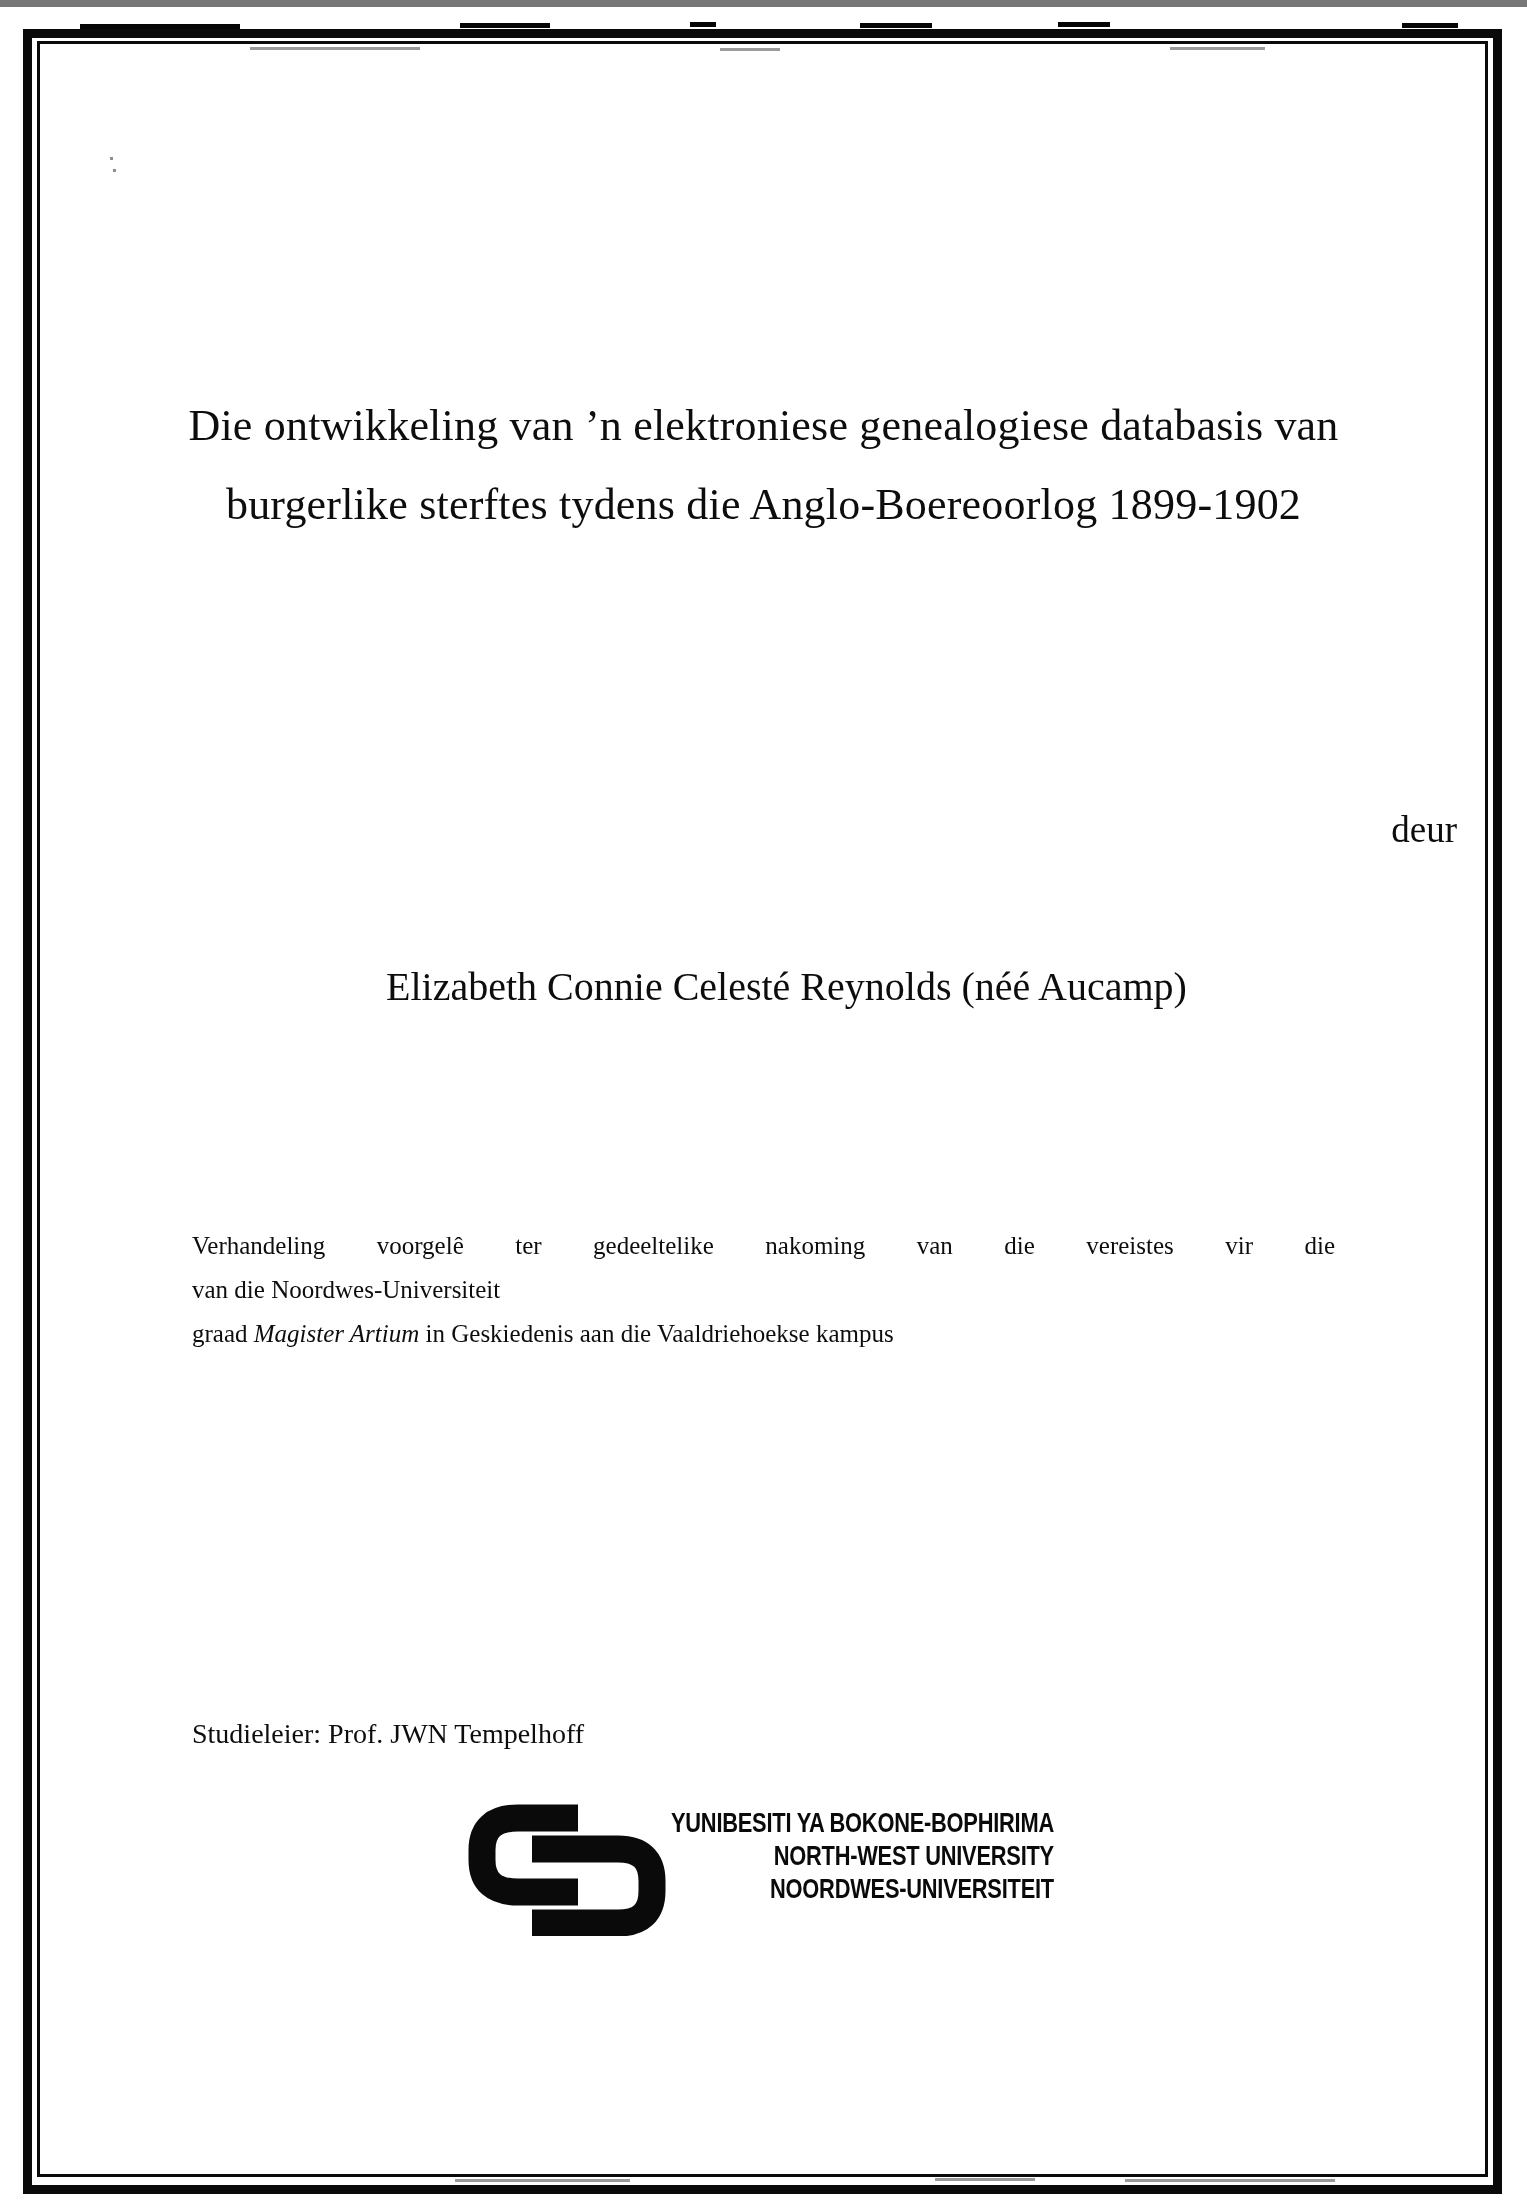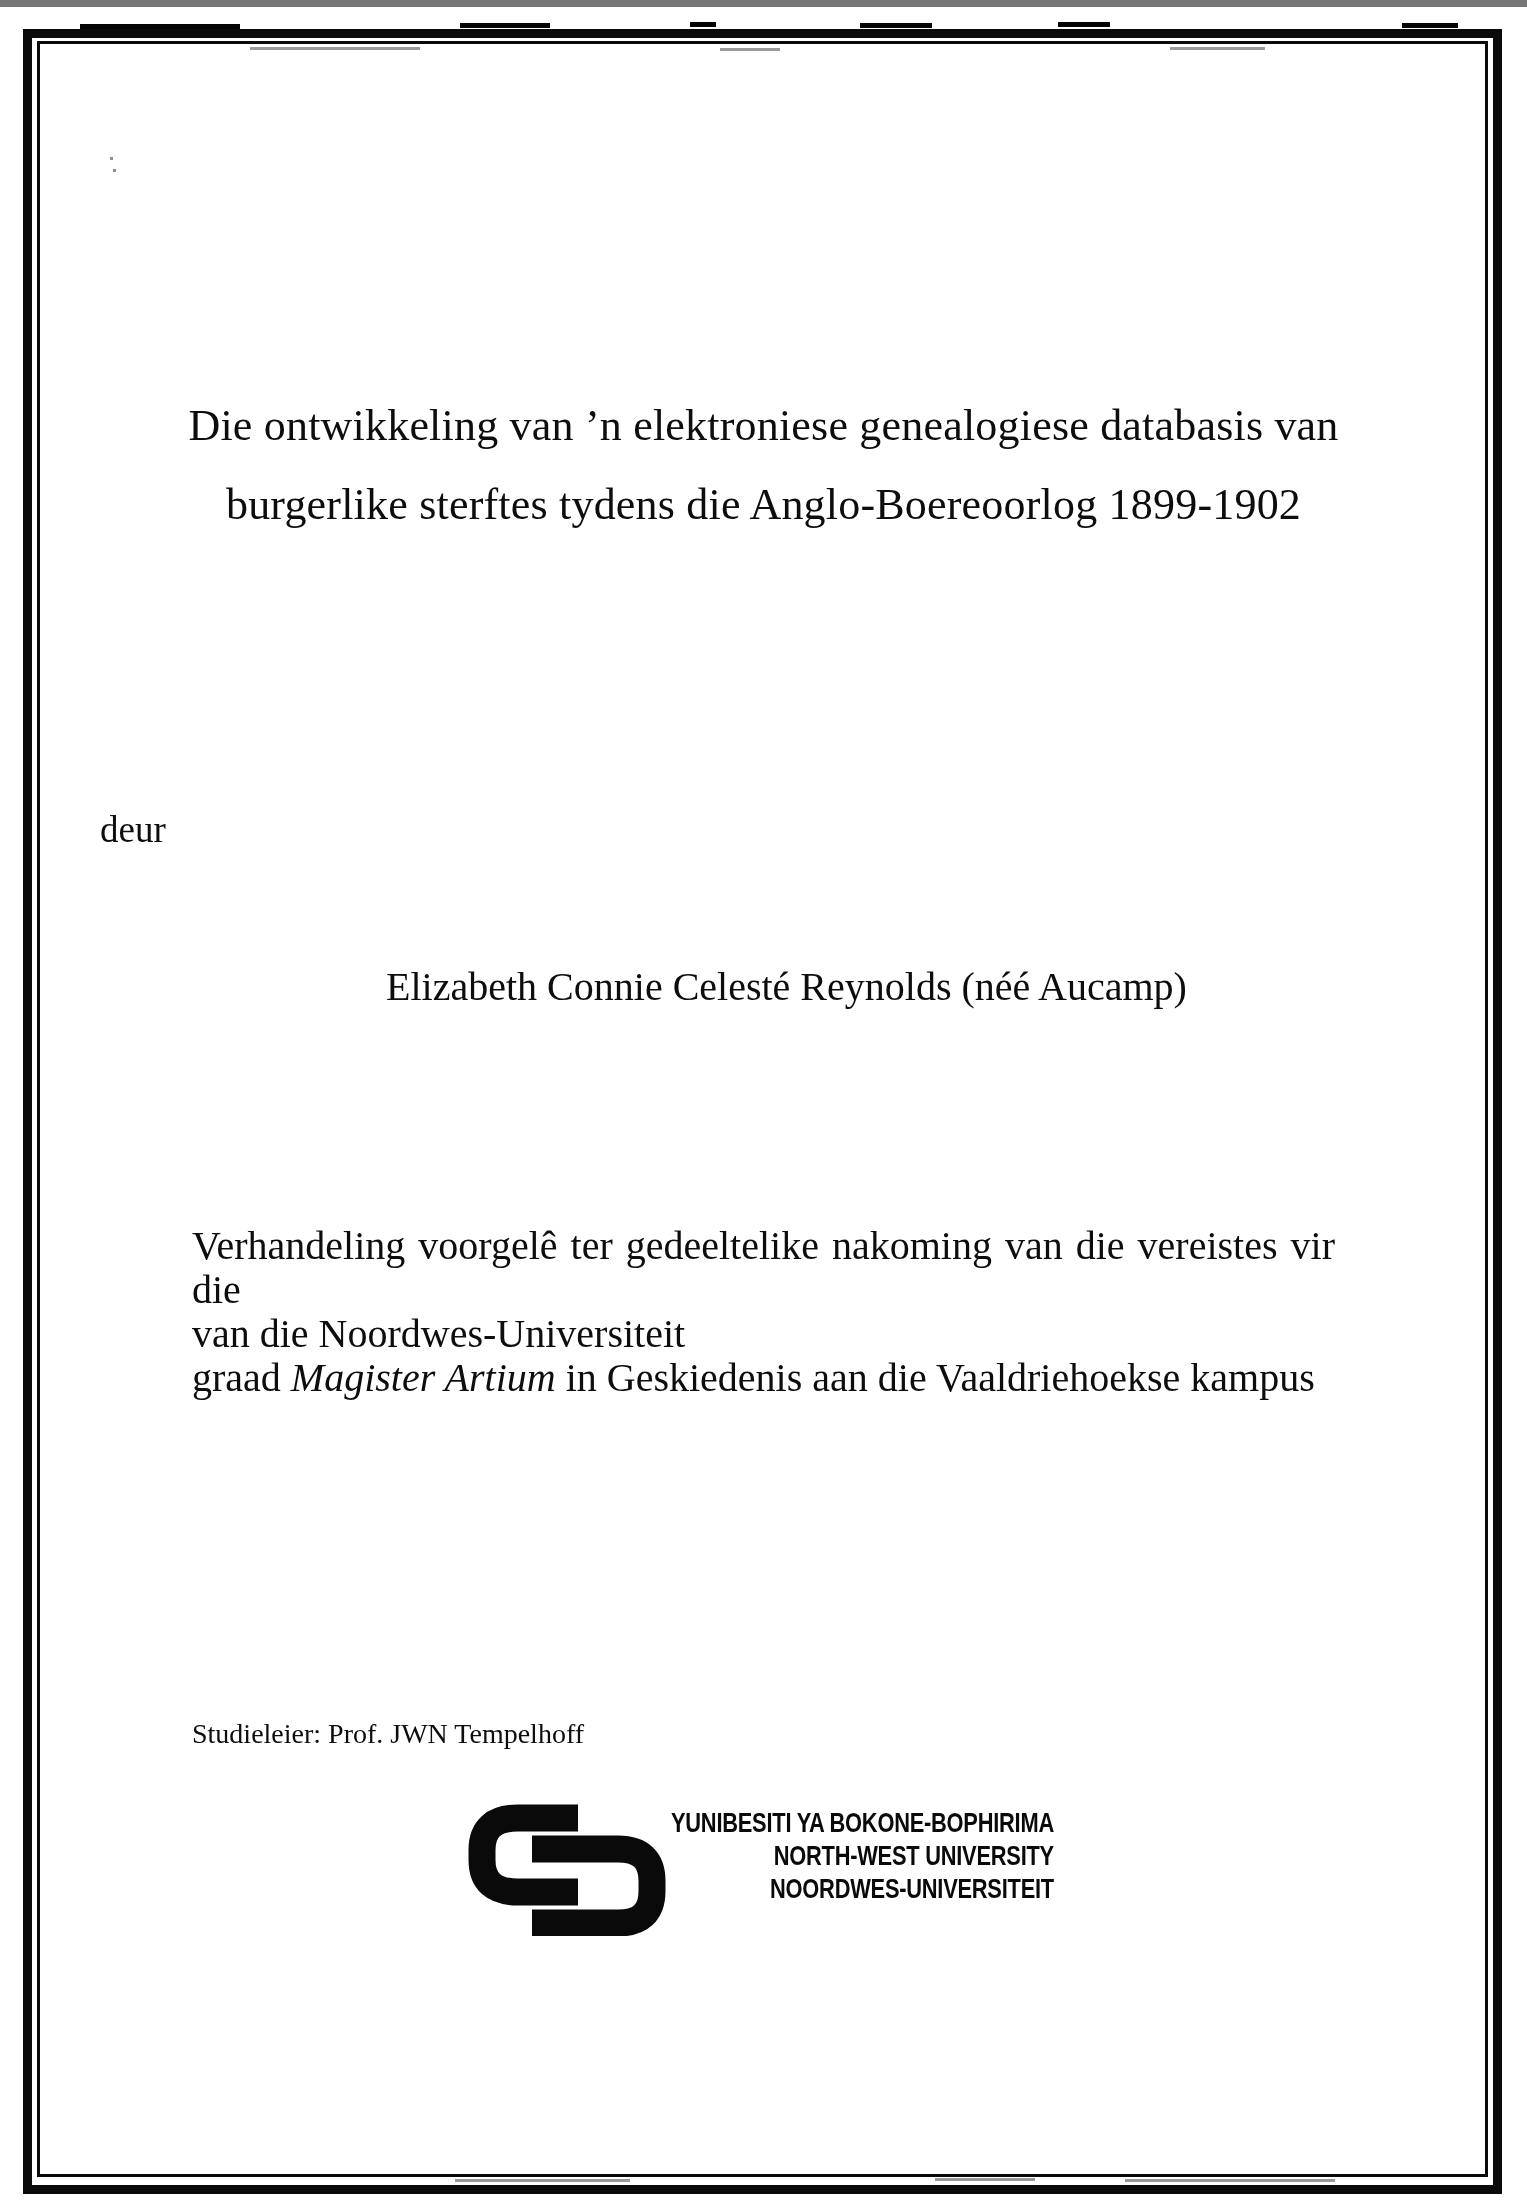--- a/index.html
+++ b/index.html
@@ -33,33 +33,33 @@
   .speck{position:absolute;background:#8f8f8f;width:3px;height:3px;}
 
   .title{
     position:absolute;left:100px;right:100px;top:379px;
     text-align:center;
     font-size:44px;line-height:79px;
     letter-spacing:0.2px;
     white-space:nowrap;
   }
   .byline{
-    position:absolute;left:100px;right:80px;top:801px;
-    text-align:left;
+    position:absolute;left:100px;right:70px;top:801px;
+    text-align:right;
     font-size:37px;line-height:44px;
   }
   .author{
     position:absolute;left:116px;right:70px;top:956px;
     text-align:center;
     font-size:40px;line-height:48px;
     white-space:nowrap;
   }
   .statement{
     position:absolute;left:192px;right:192px;top:1217px;
-    font-size:40px;line-height:44px;
+    font-size:25px;line-height:44px;
     text-align:left;
   }
   .statement .just{
     text-align:justify;
     text-align-last:justify;
     -moz-text-align-last:justify;
   }
   .statement .italic{font-style:italic;}
   .supervisor-block{
     position:absolute;left:192px;top:1706px;

